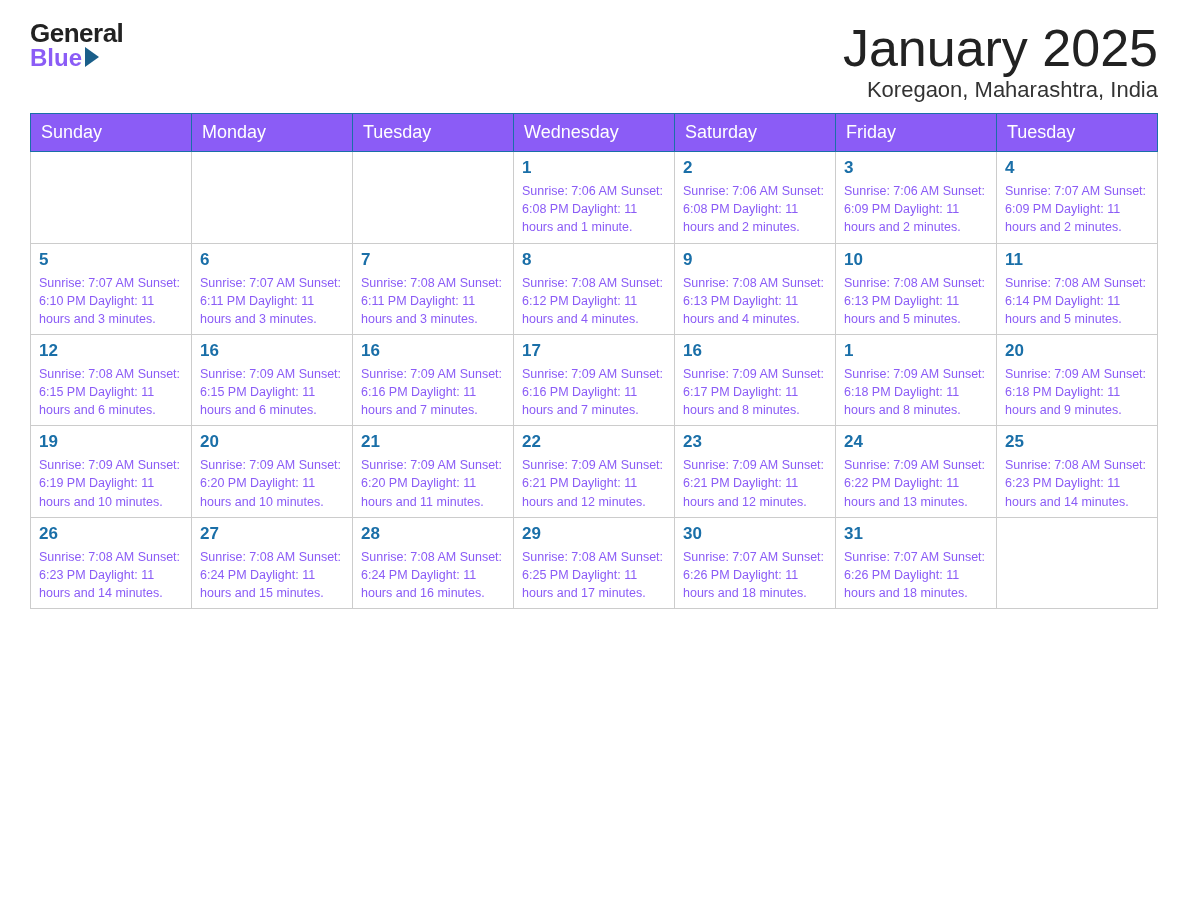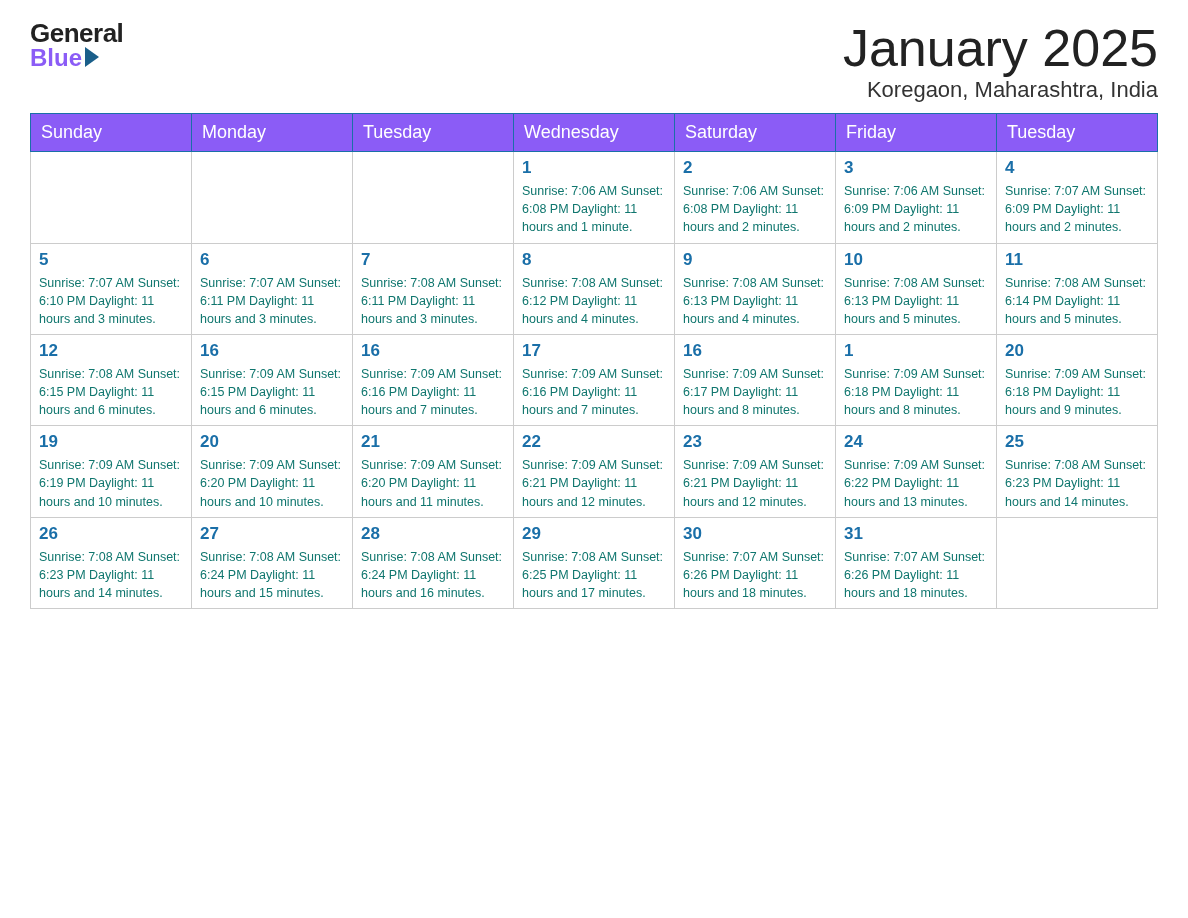--- a/index.html
+++ b/index.html
@@ -54,21 +54,21 @@
     }
     .day-num {
       font-size: 17px;
       color: #1a6fa8;
       font-weight: bold;
       display: block;
       margin-bottom: 4px;
     }
     .day-info {
       font-size: 12.5px;
-      color: #0f766e;
+      color: #8b5cf6;
       line-height: 1.45;
     }
     .empty-cell {
       background: #fff;
     }
     .logo-wrapper {
       display: flex;
       align-items: center;
     }
     .logo-name {

